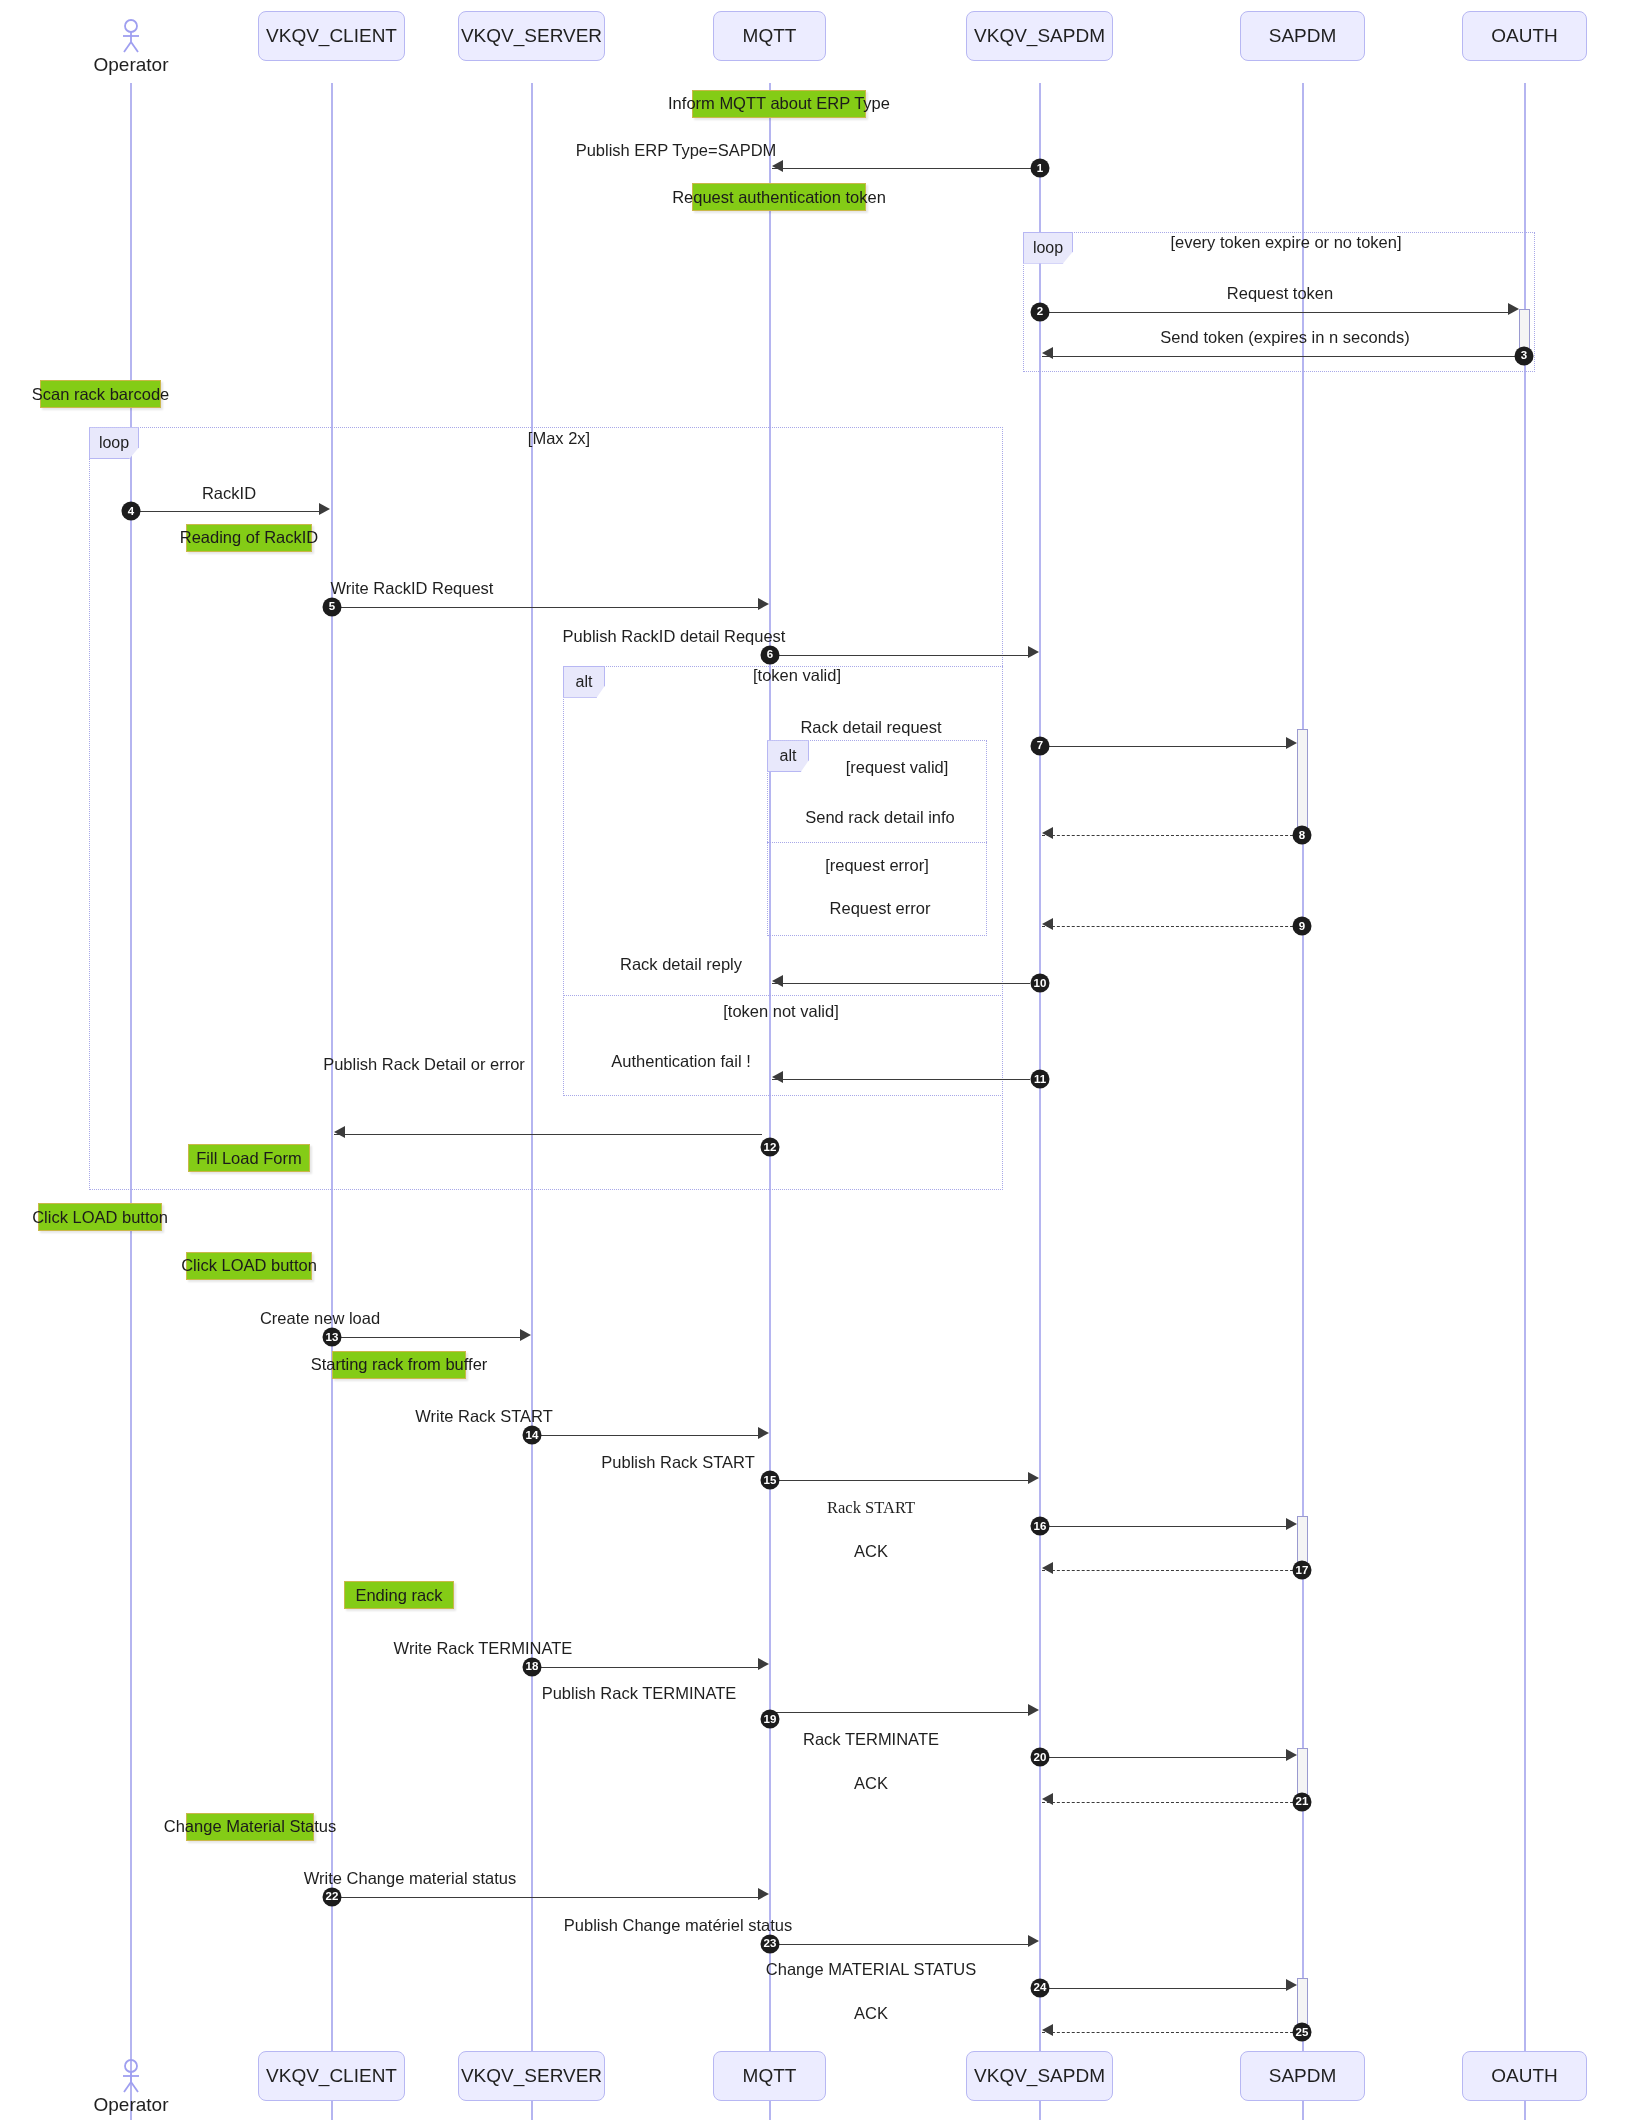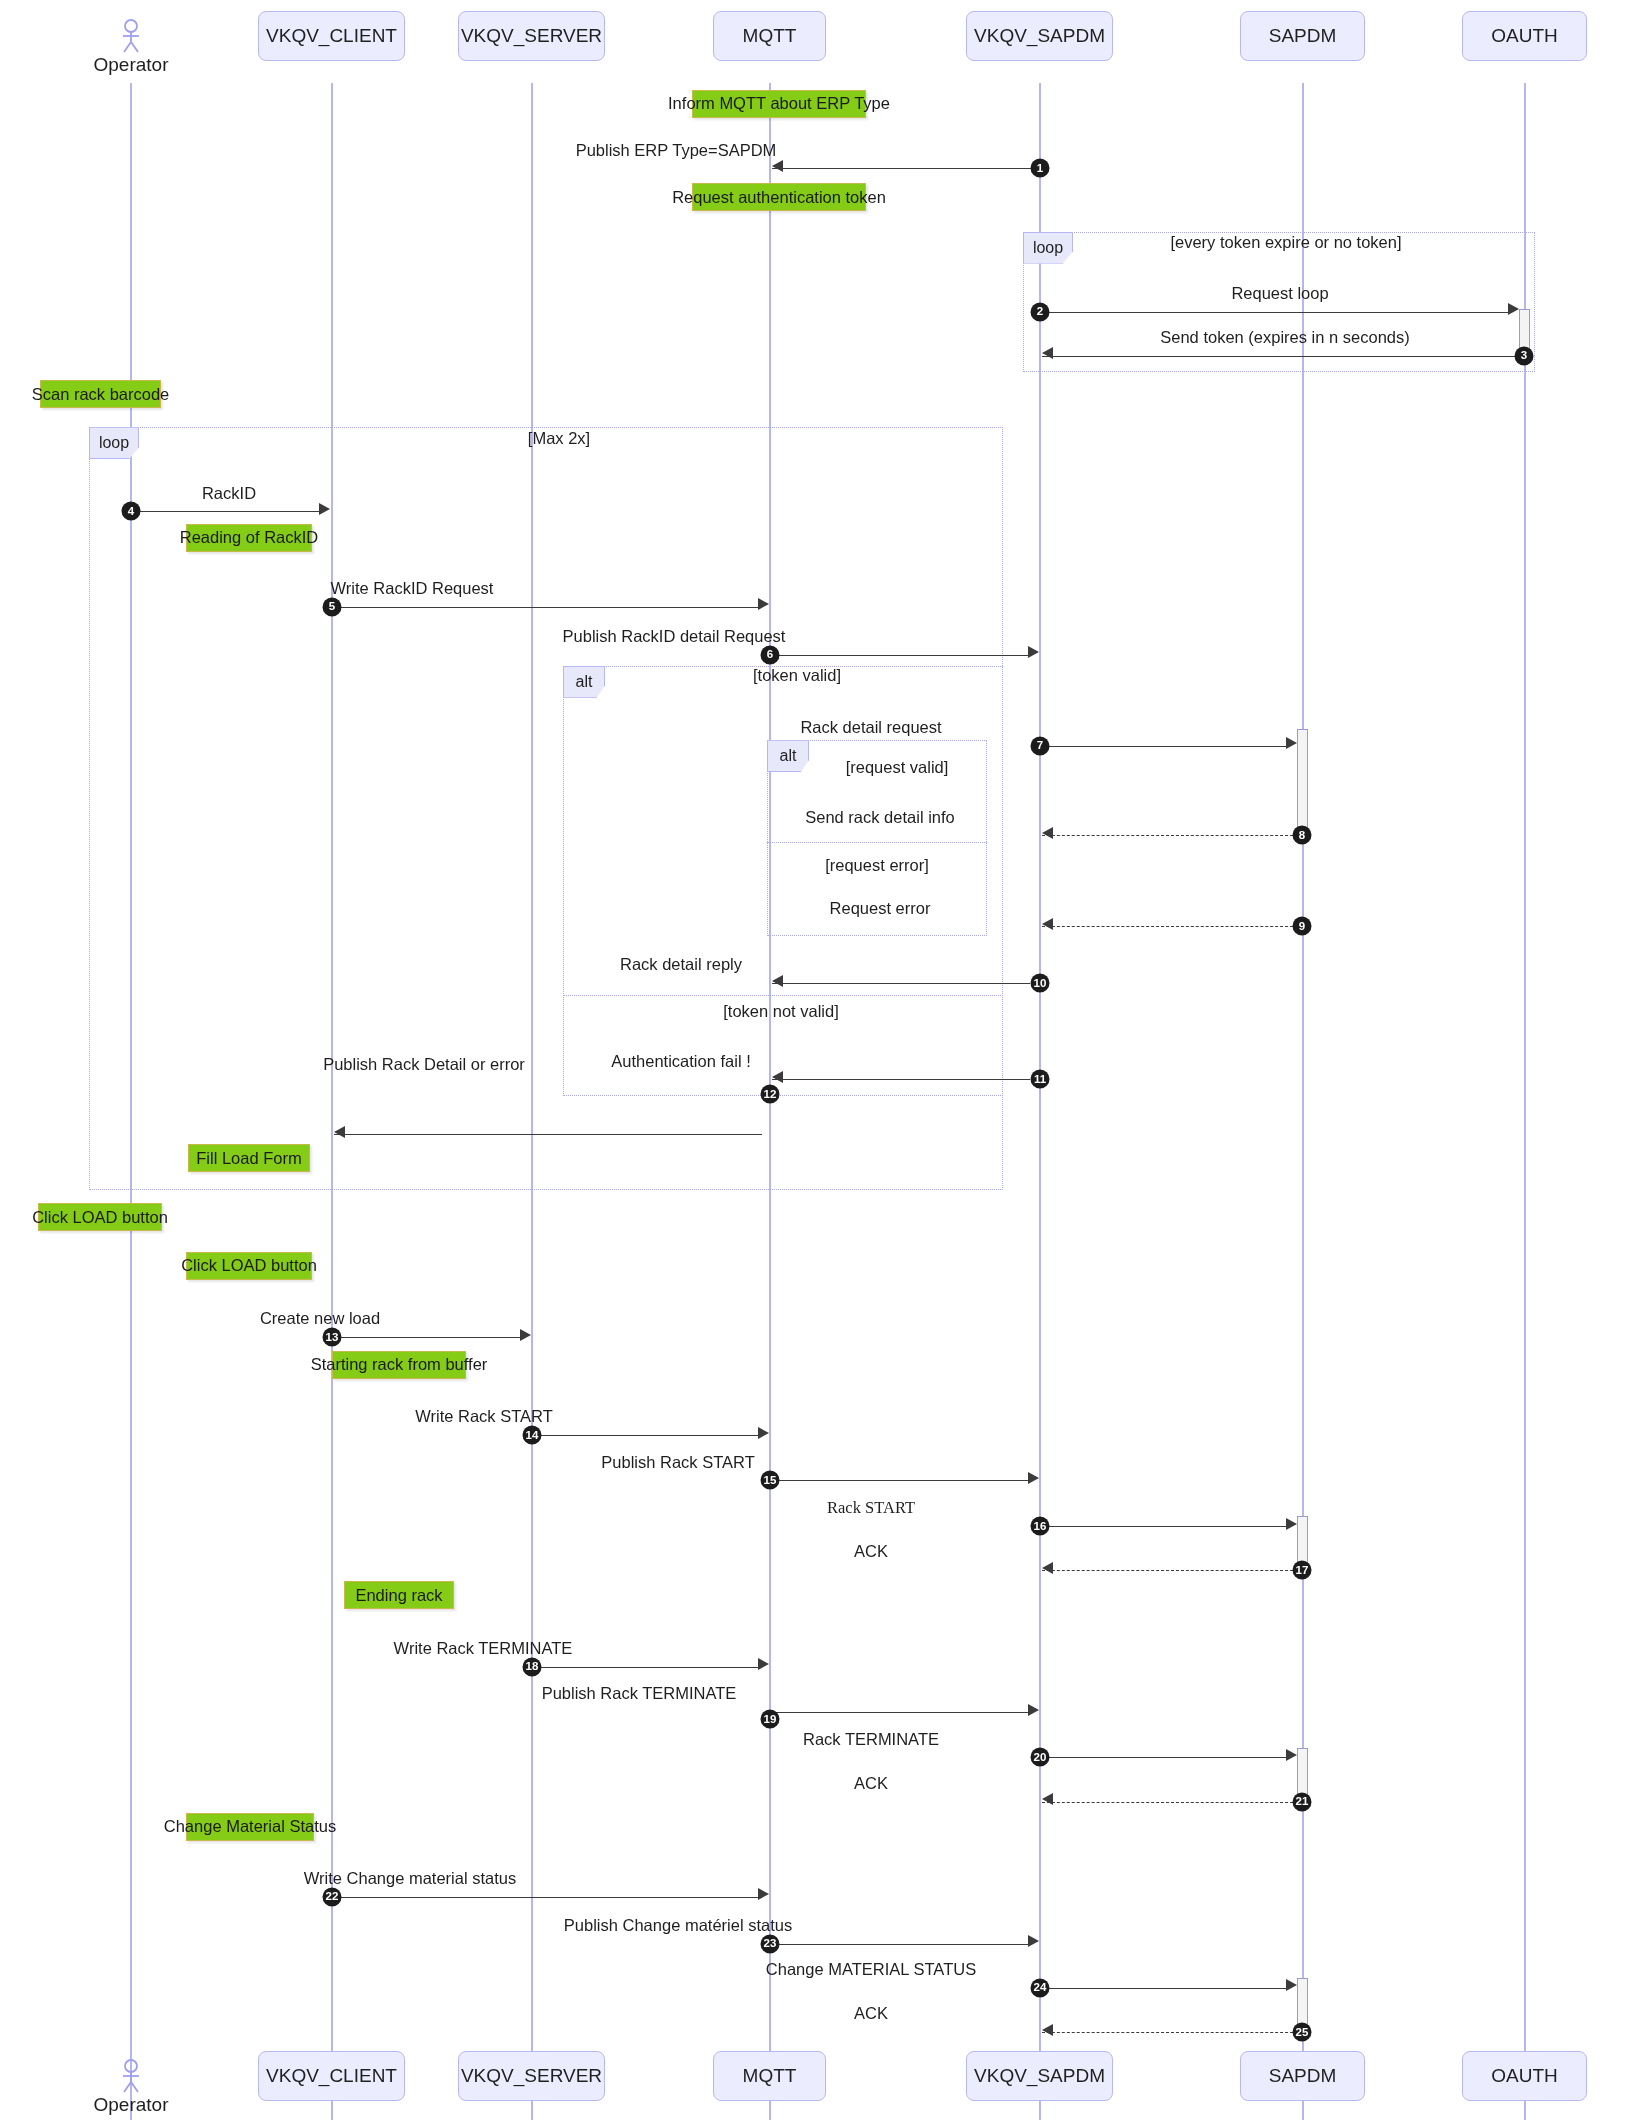--- a/index.html
+++ b/index.html
@@ -216,21 +216,21 @@
   <div class="activation" style="left: 1297px; top: 1747.83px; height: 55.1365px;"></div>
   <div class="activation" style="left: 1297px; top: 1978.02px; height: 55.1365px;"></div>
 
   <div class="msg-line" style="left: 772px; top: 168.166px; width: 268px;"></div>
   <div class="arrowhead left" style="left: 772px; top: 159.896px;"></div>
   <div class="msg-label" style="left: 676px; top: 140.598px;">Publish ERP Type=SAPDM</div>
   <div class="seqnum" style="left: 1040px; top: 168.166px;">1</div>
 
   <div class="msg-line" style="left: 1040px; top: 311.521px; width: 470px;"></div>
   <div class="arrowhead right" style="left: 1508px; top: 303.251px;"></div>
-  <div class="msg-label" style="left: 1280px; top: 283.953px;">Request loop</div>
+  <div class="msg-label" style="left: 1280px; top: 283.953px;">Request token</div>
   <div class="seqnum" style="left: 1040px; top: 311.521px;">2</div>
 
   <div class="msg-line" style="left: 1042px; top: 355.631px; width: 478px;"></div>
   <div class="arrowhead left" style="left: 1042px; top: 347.36px;"></div>
   <div class="msg-label" style="left: 1285px; top: 328.062px;">Send token (expires in n seconds)</div>
   <div class="seqnum" style="left: 1524px; top: 355.631px;">3</div>
 
   <div class="msg-line" style="left: 131px; top: 511.391px; width: 190px;"></div>
   <div class="arrowhead right" style="left: 319px; top: 503.121px;"></div>
   <div class="msg-label" style="left: 229px; top: 483.823px;">RackID</div>
@@ -267,21 +267,21 @@
   <div class="seqnum" style="left: 1040px; top: 982.809px;">10</div>
 
   <div class="msg-line" style="left: 772px; top: 1079.3px; width: 258px;"></div>
   <div class="arrowhead left" style="left: 772px; top: 1071.03px;"></div>
   <div class="msg-label" style="left: 681px; top: 1051.73px;">Authentication fail !</div>
   <div class="seqnum" style="left: 1040px; top: 1079.3px;">11</div>
 
   <div class="msg-line" style="left: 334px; top: 1134.43px; width: 428px;"></div>
   <div class="arrowhead left" style="left: 334px; top: 1126.16px;"></div>
   <div class="msg-label" style="left: 412px; top: 1055px; margin-left: 12px;">Publish Rack Detail or error</div>
-  <div class="seqnum" style="left: 770px; top: 1094px; text-align: right;">12</div>
+  <div class="seqnum" style="left: 770px; top: 1147px; text-align: right;">12</div>
 
   <div class="msg-line" style="left: 332px; top: 1337.06px; width: 190px;"></div>
   <div class="arrowhead right" style="left: 520px; top: 1328.79px;"></div>
   <div class="msg-label" style="left: 320px; top: 1309.49px;">Create new load</div>
   <div class="seqnum" style="left: 332px; top: 1337.06px;">13</div>
 
   <div class="msg-line" style="left: 532px; top: 1434.93px; width: 228px;"></div>
   <div class="arrowhead right" style="left: 758px; top: 1426.66px;"></div>
   <div class="msg-label" style="left: 484px; top: 1407.36px;">Write Rack START</div>
   <div class="seqnum" style="left: 532px; top: 1434.93px;">14</div>

